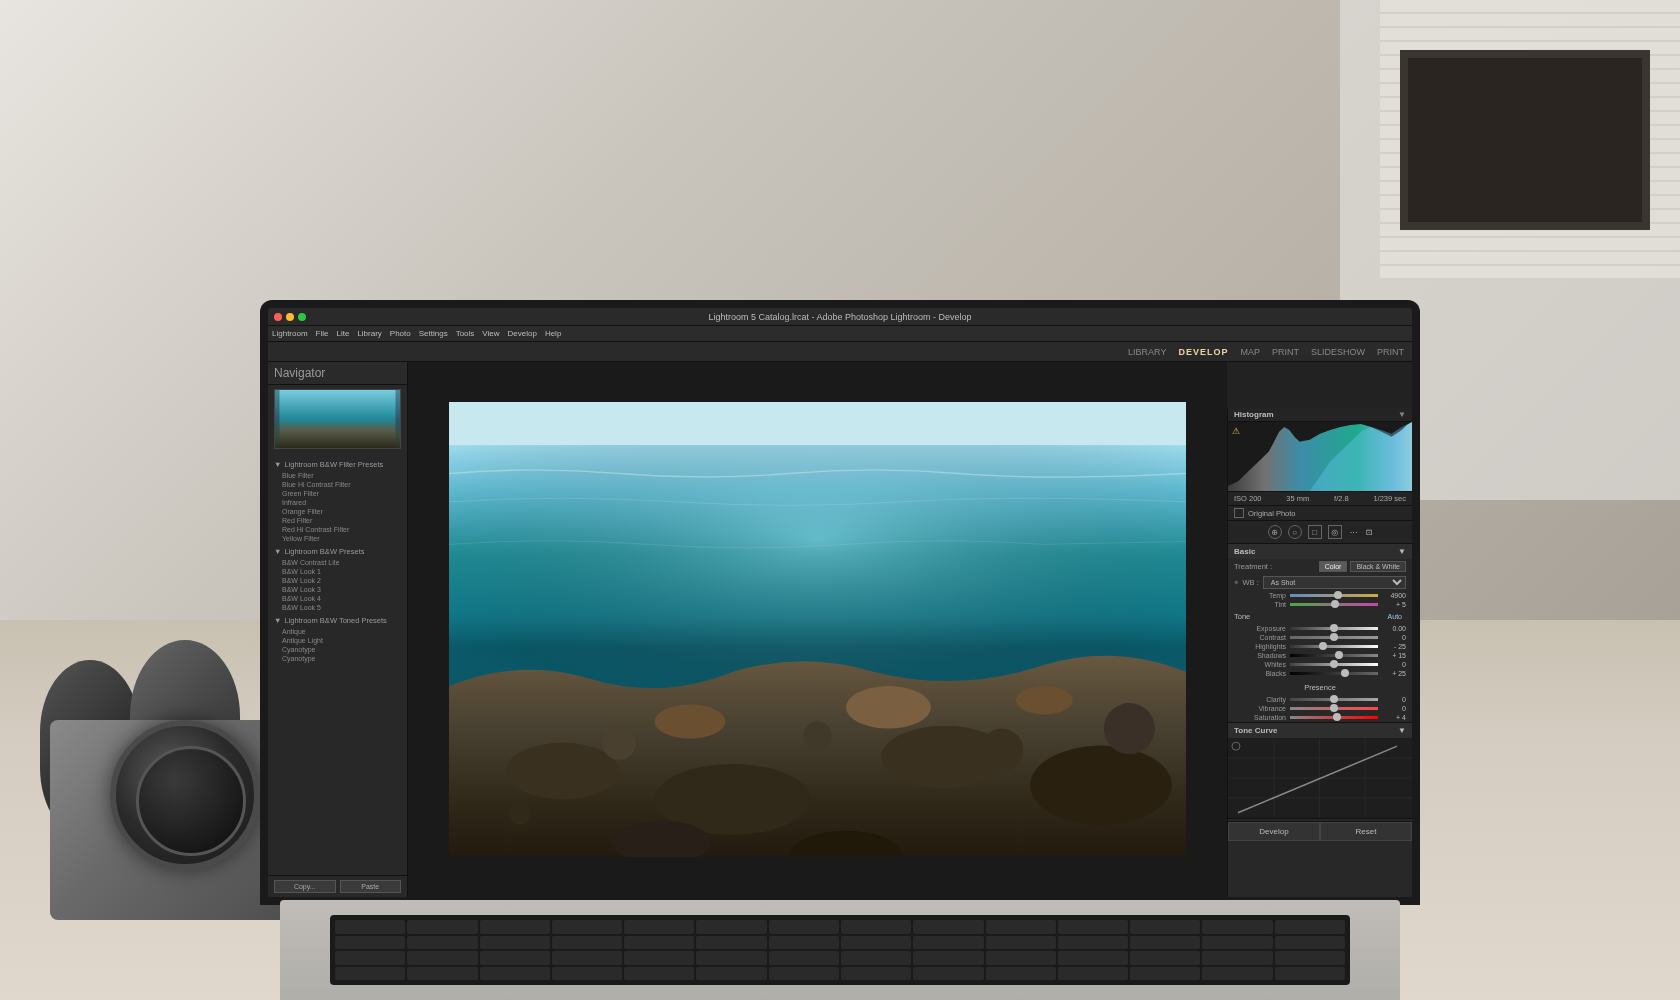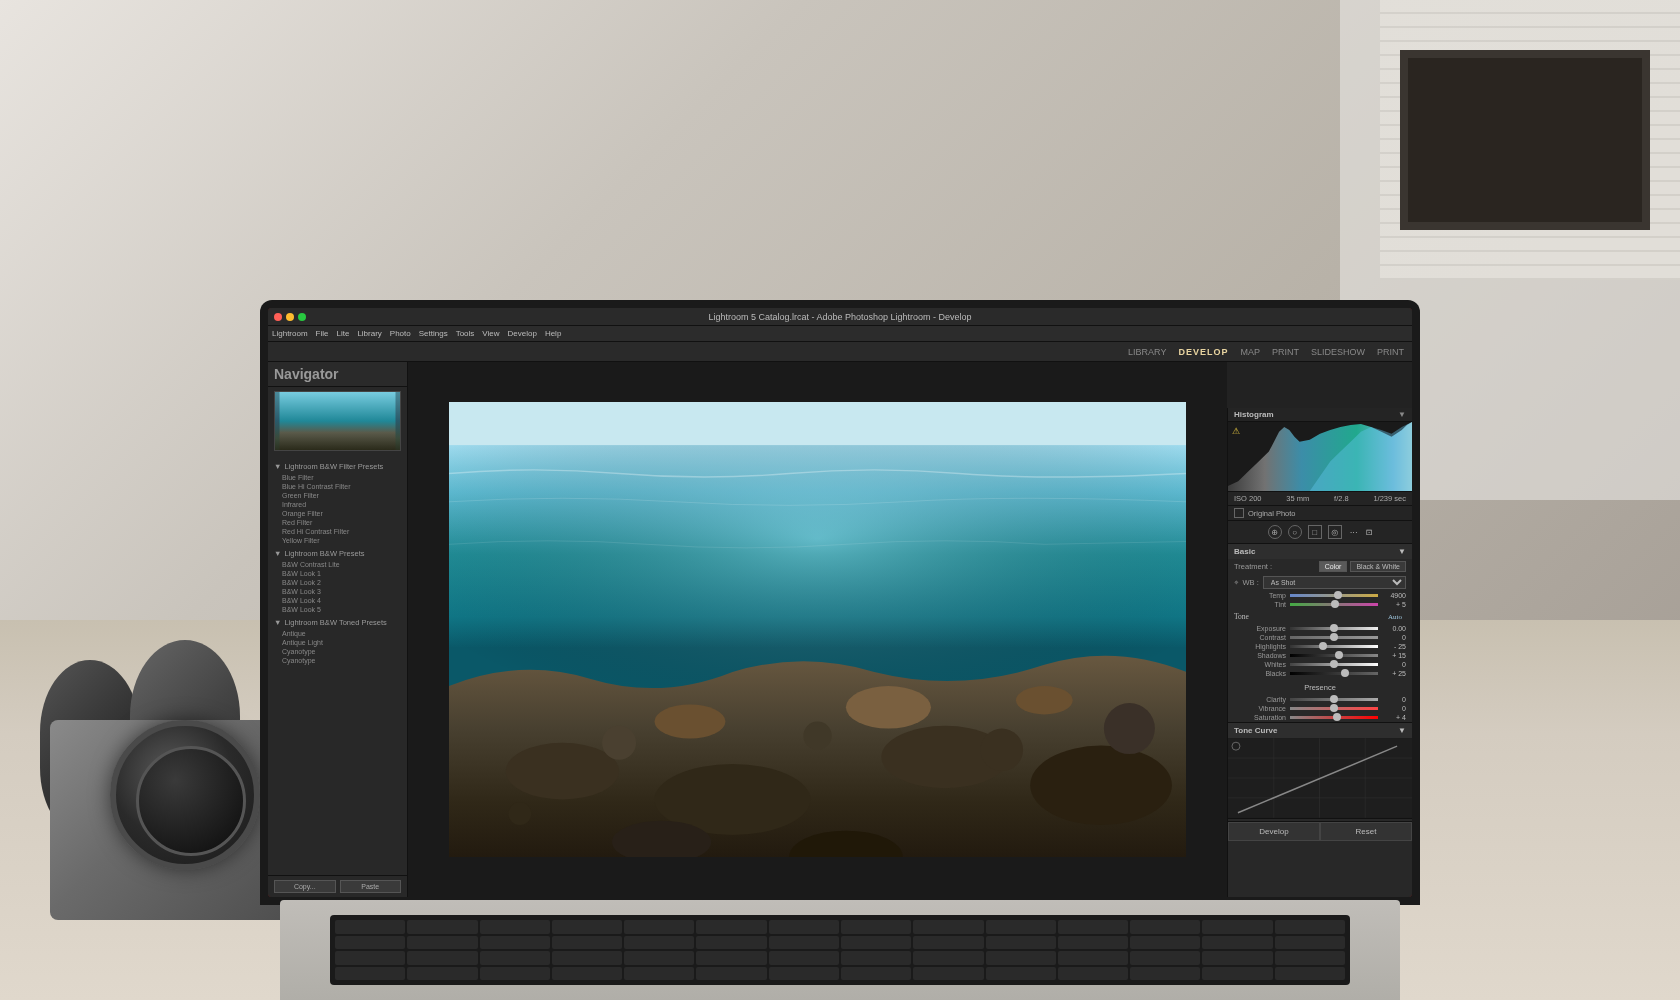--- a/index.html
+++ b/index.html
@@ -250,25 +250,24 @@
       width: 140px;
       background: #282828;
       border-right: 1px solid #111;
       overflow: hidden;
       display: flex;
       flex-direction: column;
     }
 
     .lr-left-panel-header {
       padding: 4px 6px;
-      font-size: 14px;
+      font-size: 12px;
       color: #999;
       background: #2a2a2a;
       border-bottom: 1px solid #111;
-      font-weight: bold;
     }
 
     .lr-navigator {
       padding: 4px 6px;
       font-size: 8px;
       color: #aaa;
     }
 
     .lr-nav-thumb {
       width: 100%;
@@ -844,21 +843,21 @@
 
               <div class="lr-slider-row">
                 <span class="lr-slider-label">Tint</span>
                 <div class="lr-slider">
                   <div class="lr-slider-track tint-track"></div>
                   <div class="lr-slider-thumb" style="left:51%;"></div>
                 </div>
                 <span class="lr-slider-value">+ 5</span>
               </div>
 
-              <div style="display:flex;align-items:center;justify-content:space-between;padding:3px 6px;font-family:Liberation Serif, serif;">
+              <div style="display:flex;align-items:center;justify-content:space-between;padding:3px 6px;">
                 <span style="font-size:7.5px;color:#bbb;">Tone</span>
                 <span class="lr-auto-btn">Auto</span>
               </div>
 
               <div class="lr-slider-row">
                 <span class="lr-slider-label">Exposure</span>
                 <div class="lr-slider">
                   <div class="lr-slider-track exposure-track"></div>
                   <div class="lr-slider-thumb" style="left:50%;"></div>
                 </div>

